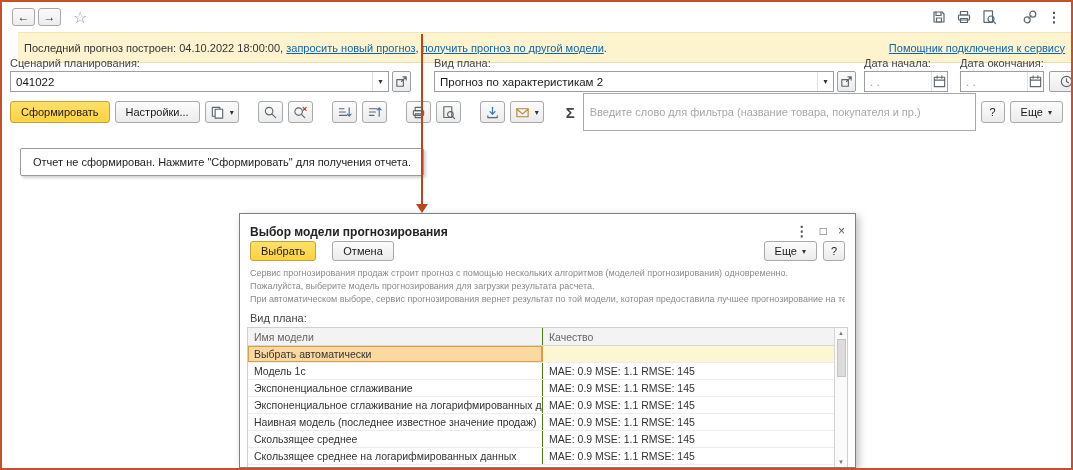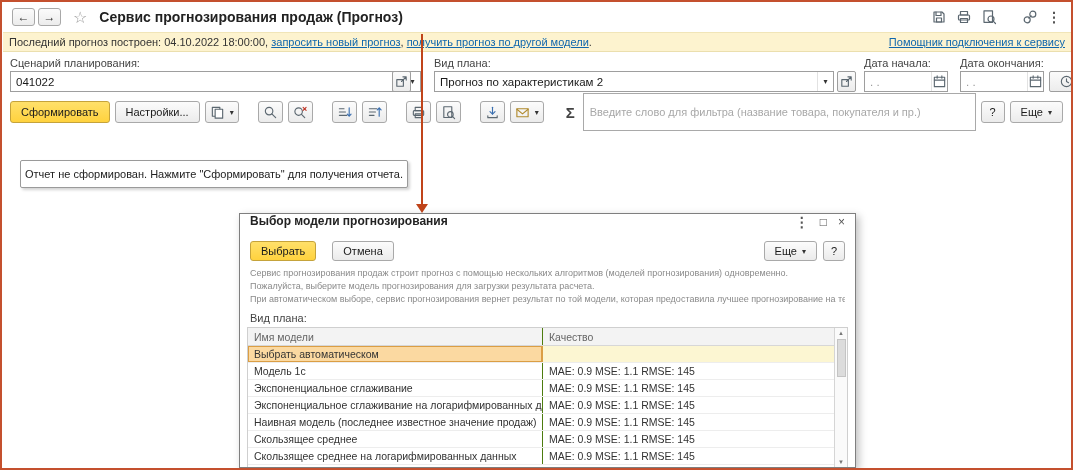--- a/index.html
+++ b/index.html
@@ -11,21 +11,21 @@
   
   .topbar { position:absolute; left:0; top:0; right:0; height:30px; display:flex; align-items:center; padding:0 10px; background:#fff; }
   .navbtn { width:23px; height:18px; border:1px solid #a8a8a8; border-radius:3px; background:linear-gradient(#fbfbfb,#ececec); display:flex; align-items:center; justify-content:center; font-size:12px; color:#333; cursor:pointer; }
   .navbtn + .navbtn { margin-left:3px; }
   .star { margin-left:12px; color:#9a9a9a; font-size:16px; cursor:pointer; }
   .apptitle { margin-left:12px; font-size:14px; font-weight:bold; color:#222; white-space:nowrap; }
   .top-icons { margin-left:auto; display:flex; align-items:center; gap:9px; color:#555; }
   .gapL { margin-left:16px; }
   .kebab { font-size:14px; font-weight:bold; color:#555; cursor:pointer; }
   
-  .notif { position:absolute; left:1px; top:30px; right:0; height:20px; background:#fdf3cf; border-top:1px solid #f1e5b8; border-bottom:1px solid #ebdfae; display:flex; align-items:center; padding:0 6px; font-size:11px; color:#333; white-space:pre; }
+  .notif { position:absolute; left:16px; top:30px; right:0; height:31px; background:#fdf3cf; border-top:1px solid #f1e5b8; border-bottom:1px solid #ebdfae; display:flex; align-items:center; padding:0 6px; font-size:11px; color:#333; white-space:pre; }
   .link { color:#0f66ad; text-decoration:underline; cursor:pointer; }
   .notif-right { margin-left:auto; }
   
   .fieldlabel { position:absolute; top:55px; font-size:11px; color:#444; white-space:nowrap; }
   .inputbox { position:absolute; top:69px; height:21px; border:1px solid #9e9e9e; background:#fff; display:flex; align-items:center; }
   .inputbox .val { flex:1; font-size:11.5px; color:#1a1a1a; padding:0 5px; overflow:hidden; white-space:nowrap; }
   .val.ph { color:#999; }
   .ddbtn { width:16px; height:100%; display:flex; align-items:center; justify-content:center; font-size:8px; color:#333; border-left:1px solid #e2e2e2; cursor:pointer; }
   .sidebtn { position:absolute; top:69px; width:19px; height:21px; border:1px solid #9e9e9e; border-radius:2px; background:linear-gradient(#fbfbfb,#ececec); display:flex; align-items:center; justify-content:center; cursor:pointer; }
   
@@ -33,27 +33,27 @@
   .btn { height:22px; display:inline-flex; align-items:center; gap:5px; padding:0 10px; font-size:11px; color:#1a1a1a; background:linear-gradient(#fcfcfc,#ebebeb); border:1px solid #a9a9a9; border-radius:3px; white-space:nowrap; cursor:pointer; flex:0 0 auto; }
   .iconbtn { padding:0 4px; }
   .btn-yellow { background:linear-gradient(#ffe06a,#ffd23e); border-color:#c5a33b; }
   .dd { font-size:8px; color:#333; }
   .sp { width:9px; flex:0 0 auto; }
   .sigma { font-size:15px; font-weight:bold; color:#444; margin:0 3px; flex:0 0 auto; }
   .filterbox { flex:1 1 auto; min-width:120px; height:38px; border:1px solid #a9a9a9; display:flex; align-items:center; background:#fff; }
   .filterbox input { flex:1; border:0; outline:0; font-size:11px; padding:0 6px; font-family:inherit; color:#333; background:transparent; }
   .filterbox input::placeholder { color:#a8a8a8; }
   
-  .msgbox { position:absolute; left:18px; top:158px; padding:7px 4px; border:1px solid #9a9a9a; border-radius:2px; background:#fff; box-shadow:2px 2px 3px rgba(0,0,0,.18); font-size:11px; color:#222; white-space:nowrap; }
+  .msgbox { position:absolute; left:18px; top:146px; padding:7px 12px; border:1px solid #9a9a9a; border-radius:2px; background:#fff; box-shadow:2px 2px 3px rgba(0,0,0,.18); font-size:11px; color:#222; white-space:nowrap; }
   
   .arrow-line { position:absolute; left:419px; top:32px; width:2px; height:172px; background:#c0441a; }
   .arrow-head { position:absolute; left:414px; top:202px; width:0; height:0; border-left:6px solid transparent; border-right:6px solid transparent; border-top:9px solid #c0441a; }
   
   .dialog { position:absolute; left:237px; top:211px; width:617px; height:255px; background:#fff; border:1px solid #7f7f7f; box-shadow:3px 3px 8px rgba(0,0,0,.25); display:flex; flex-direction:column; }
-  .dlg-titlebar { height:25px; display:flex; align-items:flex-start; padding:0 10px; flex:0 0 auto; }
+  .dlg-titlebar { height:25px; display:flex; align-items:flex-end; padding:0 10px; flex:0 0 auto; }
   .dlg-title { font-size:12px; font-weight:bold; color:#222; }
   .dlg-controls { margin-left:auto; display:flex; gap:11px; align-items:center; color:#555; font-size:12px; }
   .dlg-controls span { cursor:pointer; }
   .dlg-btnrow { display:flex; align-items:center; gap:16px; padding:2px 10px 4px; flex:0 0 auto; }
   .dlg-btnrow .btn { height:20px; }
   .dlg-right { margin-left:auto; display:flex; gap:6px; }
   .dlg-desc { padding:2px 10px 0; font-size:9px; color:#8a8a8a; line-height:13px; flex:0 0 auto; }
   .dlg-desc div { white-space:nowrap; overflow:hidden; }
   .dlg-plan { padding:6px 10px 3px; font-size:11px; color:#444; flex:0 0 auto; }
   .tablewrap { flex:1 1 auto; margin:0 7px; border:1px solid #cfcfcf; border-bottom:0; position:relative; overflow:hidden; min-height:0; }
@@ -76,21 +76,20 @@
 <body>
 
 <div class="topbar">
   <div class="navbtn">
       <span>←</span>
     </div>
   <div class="navbtn">
       <span>→</span>
     </div>
   <div class="star">☆</div>
-  <div class="apptitle">Сервис прогнозирования продаж (Прогноз)</div>
   <div class="top-icons">
     <span>
         <svg class="ic ic16" viewBox="0 0 16 16">
           <path d="M3 3h8l2 2v8H3z"></path>
           <path d="M5 3v3.5h5V3"></path>
           <rect x="5.5" y="9" width="5" height="4"></rect>
         </svg>
       </span>
     <span>
         <svg class="ic ic16" viewBox="0 0 16 16">
@@ -120,21 +119,21 @@
 <div class="notif">
   <span>Последний прогноз построен: 04.10.2022 18:00:00, </span><span class="link">запросить новый прогноз</span><span>, </span><span class="link">получить прогноз по другой модели</span><span>.</span>
   <span class="link notif-right">Помощник подключения к сервису</span>
 </div>
 
 <span class="fieldlabel" style="left:8px">Сценарий планирования:</span>
 <span class="fieldlabel" style="left:432px">Вид плана:</span>
 <span class="fieldlabel" style="left:862px">Дата начала:</span>
 <span class="fieldlabel" style="left:958px">Дата окончания:</span>
 
-<div class="inputbox" style="left:8px;width:411px">
+<div class="inputbox" style="left:8px;width:379px">
   <span class="val">041022</span>
   <span class="ddbtn">▾</span>
 </div>
 <div class="sidebtn" style="left:390px">
   <svg class="ic" viewBox="0 0 16 16">
       <rect x="3" y="6" width="7" height="7"></rect>
       <path d="M8 8l5-5M9.5 3H13v3.5"></path>
     </svg>
 </div>
 
@@ -305,21 +304,21 @@
     <div>При автоматическом выборе, сервис прогнозирования вернет результат по той модели, которая предоставила лучшее прогнозирование на тестовом периоде.</div>
   </div>
   <div class="dlg-plan">Вид плана:</div>
   <div class="tablewrap">
     <div class="tpad">
       <div class="trow thead">
         <div class="c-name">Имя модели</div>
         <div class="c-quality">Качество</div>
       </div>
       <div class="trow sel">
-        <div class="c-name">Выбрать автоматическом</div>
+        <div class="c-name">Выбрать автоматически</div>
         <div class="c-quality"></div>
       </div>
       <div class="trow">
         <div class="c-name">Модель 1с</div>
         <div class="c-quality">MAE: 0.9 MSE: 1.1 RMSE: 145</div>
       </div>
       <div class="trow">
         <div class="c-name">Экспоненциальное сглаживание</div>
         <div class="c-quality">MAE: 0.9 MSE: 1.1 RMSE: 145</div>
       </div>

